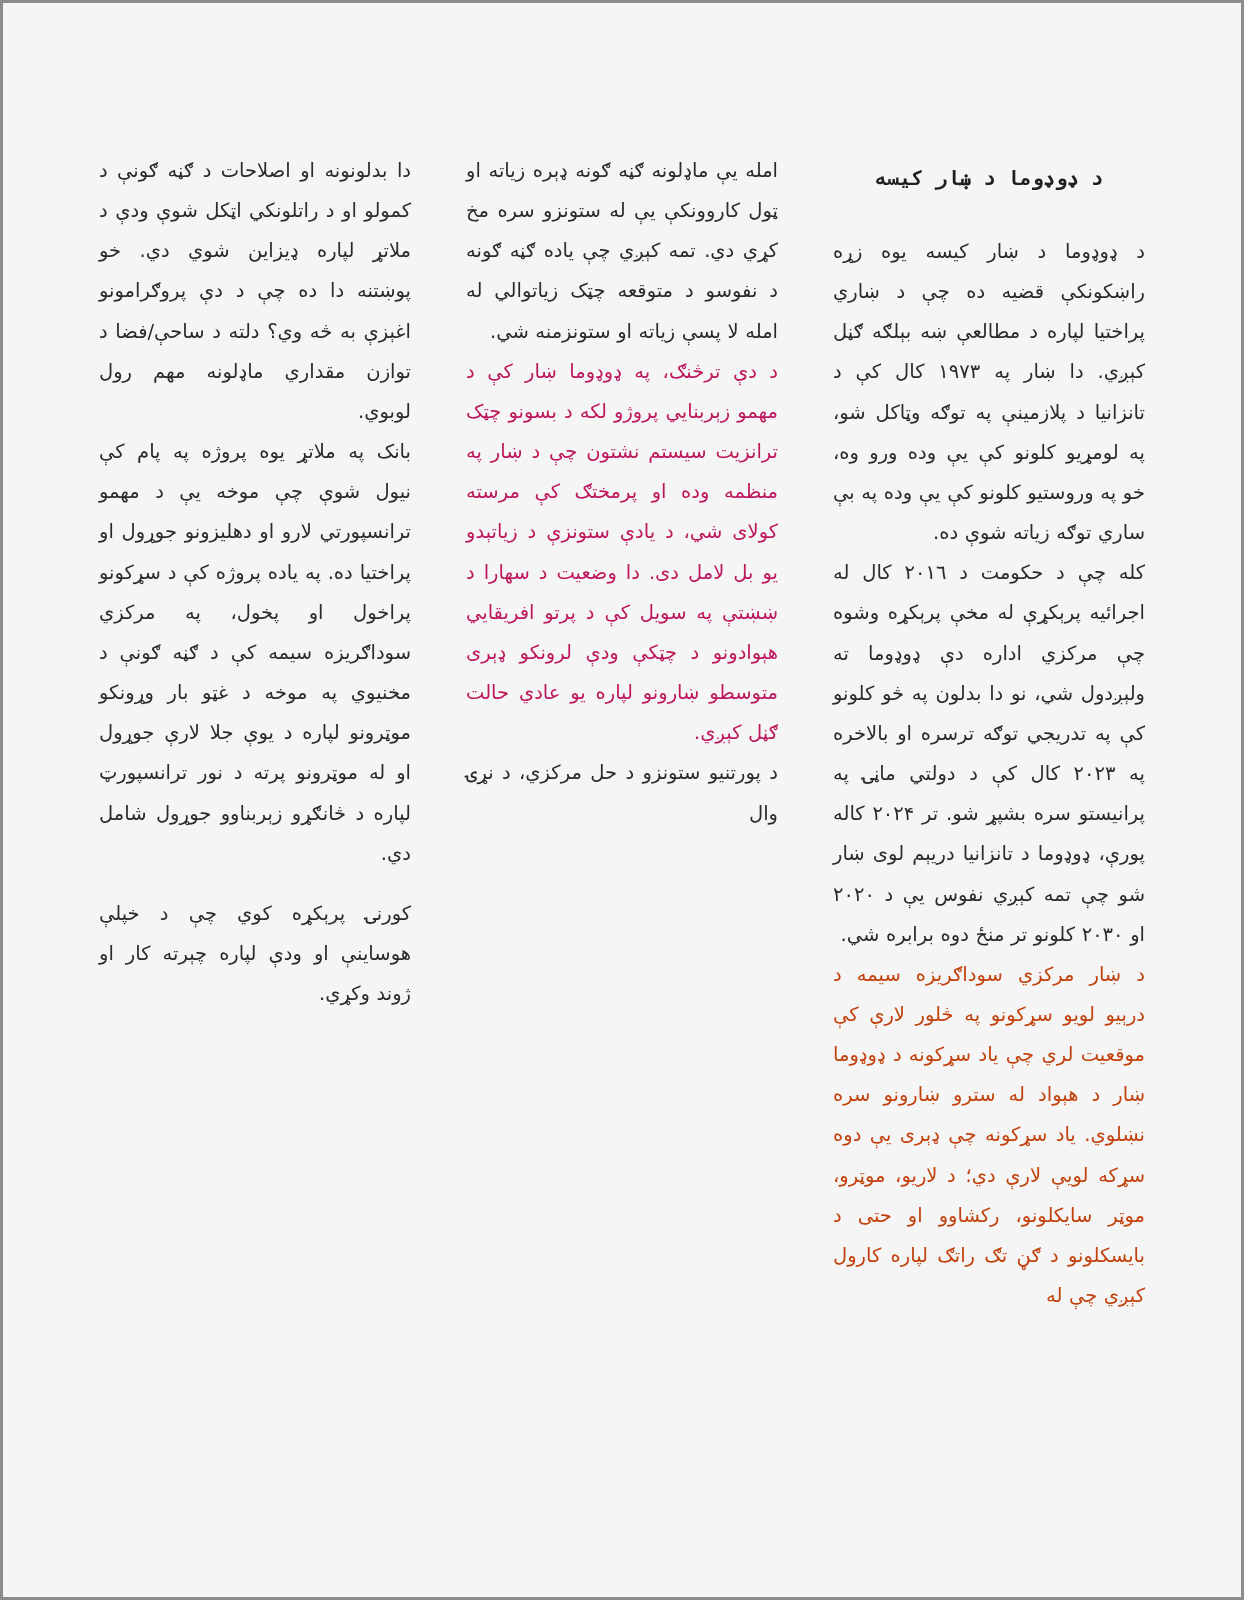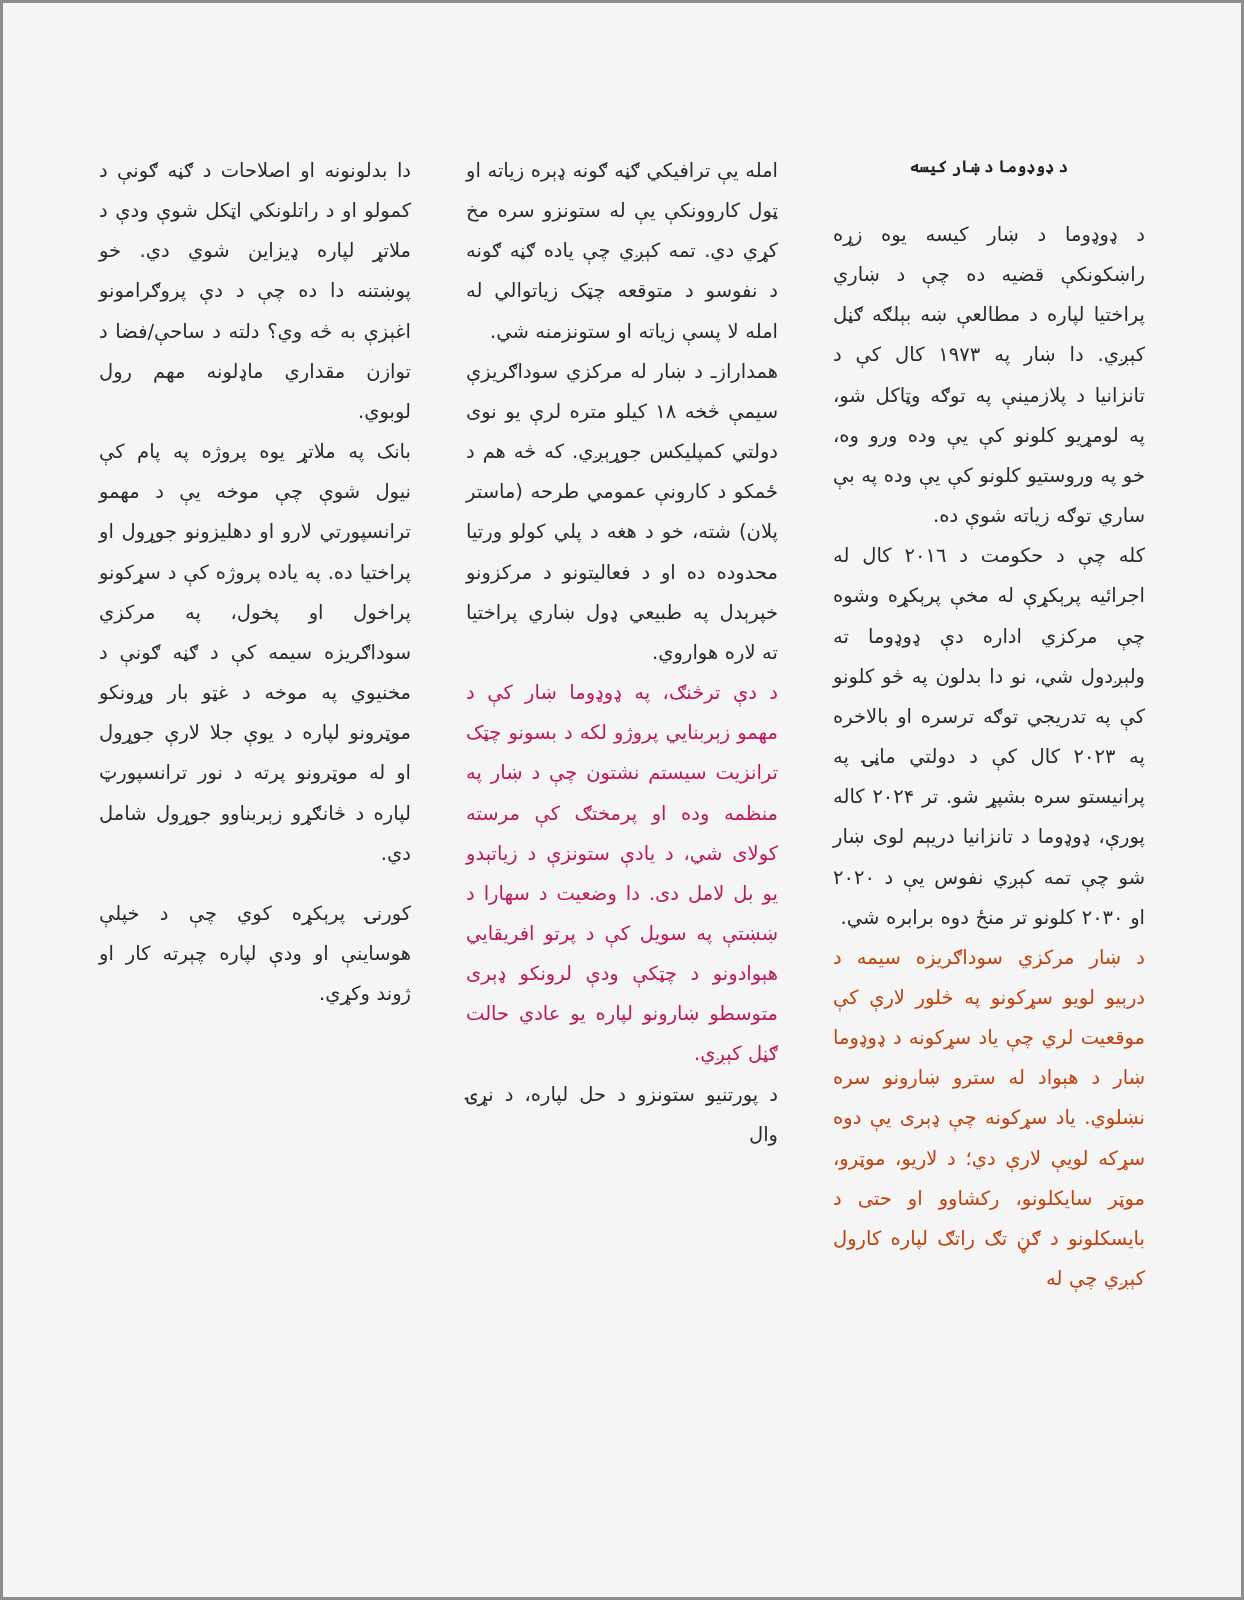--- a/index.html
+++ b/index.html
@@ -51,28 +51,28 @@
     font-family: "DejaVu Sans", sans-serif;
     text-align: justify;
     text-align-last: right;
     word-spacing: 0.02em;
     hyphens: none;
   }
   .para + .para {
     margin-top: 0px;
   }
   .heading {
-    margin: 0;
-    font-size: 16px;
+    margin: 9px;
+    font-size: 20px;
     line-height: 2.0;
     font-weight: bold;
     color: #1f1f1f;
     text-align: justify;
     text-align-last: center;
-    font-family: Liberation Sans, sans-serif;
+    font-family: Liberation Mono, monospace;
   }
   .heading.title {
     text-align: center;
     text-align-last: center;
     margin-bottom: 6px;
   }
   .heading.inline-head {
     text-align: justify;
     text-align-last: center;
   }
@@ -85,24 +85,23 @@
     <div class="columns">
 
       <div class="column">
         <div class="heading title">د ډوډوما د ښار کیسه</div>
         <p class="para" style="color: rgb(43, 43, 43); margin-top: 32px;">د ډوډوما د ښار کیسه یوه زړه راښکونکې قضیه ده چې د ښاري پراختیا لپاره د مطالعې ښه بېلګه ګڼل کېږي. دا ښار په ۱۹۷۳ کال کې د تانزانیا د پلازمینې په توګه وټاکل شو، په لومړیو کلونو کې یې وده ورو وه، خو په وروستیو کلونو کې یې وده په بې ساري توګه زیاته شوې ده.</p>
         <p class="para" style="color: rgb(43, 43, 43);">کله چې د حکومت د ۲۰۱٦ کال له اجرائیه پرېکړې له مخې پرېکړه وشوه چې مرکزي اداره دې ډوډوما ته ولېږدول شي، نو دا بدلون په څو کلونو کې په تدریجي توګه ترسره او بالاخره په ۲۰۲۳ کال کې د دولتي ماڼۍ په پرانیستو سره بشپړ شو. تر ۲۰۲۴ کاله پورې، ډوډوما د تانزانیا دریېم لوی ښار شو چې تمه کېږي نفوس یې د ۲۰۲۰ او ۲۰۳۰ کلونو تر منځ دوه برابره شي.</p>
         <p class="para" style="color: #c2410c;">د ښار مرکزي سوداګریزه سیمه د درېیو لویو سړکونو په څلور لارې کې موقعیت لري چې یاد سړکونه د ډوډوما ښار د هېواد له سترو ښارونو سره نښلوي. یاد سړکونه چې ډېری یې دوه سړکه لویې لارې دي؛ د لاریو، موټرو، موټر سایکلونو، رکشاوو او حتی د بایسکلونو د ګڼ تګ راتګ لپاره کارول کېږي چې له</p>
       </div>
 
       <div class="column">
-        <p class="para" style="color: rgb(43, 43, 43);">امله یې ترافیکي ګڼه ګونه ډېره زیاته او ټول کاروونکې یې له ستونزو سره مخ کړي دي. تمه کېږي چې یاده ګڼه ګونه د نفوسو د متوقعه چټک زیاتوالي له امله لا پسې زیاته او ستونزمنه شي.</p>
-        <p class="para" style="color: rgb(43, 43, 43);">همدارازـ د ښار له مرکزي سوداګریزې سیمې څخه ۱۸ کیلو متره لرې یو نوی دولتي کمپلیکس جوړېږي. که څه هم د ځمکو د کارونې عمومي طرحه (ماستر پلان) شته، خو د هغه د پلي کولو ورتیا محدوده ده او د فعالیتونو د مرکزونو خپرېدل په طبیعي ډول ښاري پراختیا ته لاره هواروي.</p>
+        <p class="para" style="color: rgb(43, 43, 43);">امله یې ماډلونه ګڼه ګونه ډېره زیاته او ټول کاروونکې یې له ستونزو سره مخ کړي دي. تمه کېږي چې یاده ګڼه ګونه د نفوسو د متوقعه چټک زیاتوالي له امله لا پسې زیاته او ستونزمنه شي.</p>
         <p class="para" style="color: #be185d;">د دې ترڅنګ، په ډوډوما ښار کې د مهمو زېربنایي پروژو لکه د بسونو چټک ترانزیت سیستم نشتون چې د ښار په منظمه وده او پرمختګ کې مرسته کولای شي، د یادې ستونزې د زیاتېدو یو بل لامل دی. دا وضعیت د سهارا د ښښتې په سویل کې د پرتو افریقایي هېوادونو د چټکې ودې لرونکو ډېری متوسطو ښارونو لپاره یو عادي حالت ګڼل کېږي.</p>
-        <p class="para" style="color: rgb(43, 43, 43);">د پورتنیو ستونزو د حل لپاره، د نړۍ وال</p>
+        <p class="para" style="color: rgb(43, 43, 43);">د پورتنیو ستونزو د حل مرکزي، د نړۍ وال</p>
       </div>
 
       <div class="column">
         <p class="para" style="color: rgb(43, 43, 43);">دا بدلونونه او اصلاحات د ګڼه ګونې د کمولو او د راتلونکي اټکل شوې ودې د ملاتړ لپاره ډیزاین شوي دي. خو پوښتنه دا ده چې د دې پروګرامونو اغېزې به څه وي؟ دلته د ساحې/فضا د توازن مقداري ماډلونه مهم رول لوبوي.</p>
         <p class="para" style="color: rgb(43, 43, 43);">بانک په ملاتړ یوه پروژه په پام کې نیول شوې چې موخه یې د مهمو ترانسپورتي لارو او دهلیزونو جوړول او پراختیا ده. په یاده پروژه کې د سړکونو پراخول او پخول، په مرکزي سوداګریزه سیمه کې د ګڼه ګونې د مخنیوي په موخه د غټو بار وړونکو موټرونو لپاره د یوې جلا لارې جوړول او له موټرونو پرته د نور ترانسپورټ لپاره د څانګړو زېربناوو جوړول شامل دي.</p>
         <p class="para" style="color: rgb(43, 43, 43); margin-top: 20px;">کورنۍ پرېکړه کوي چې د خپلې هوساینې او ودې لپاره چېرته کار او ژوند وکړي.</p>
       </div>
 
     </div>
   </div>

